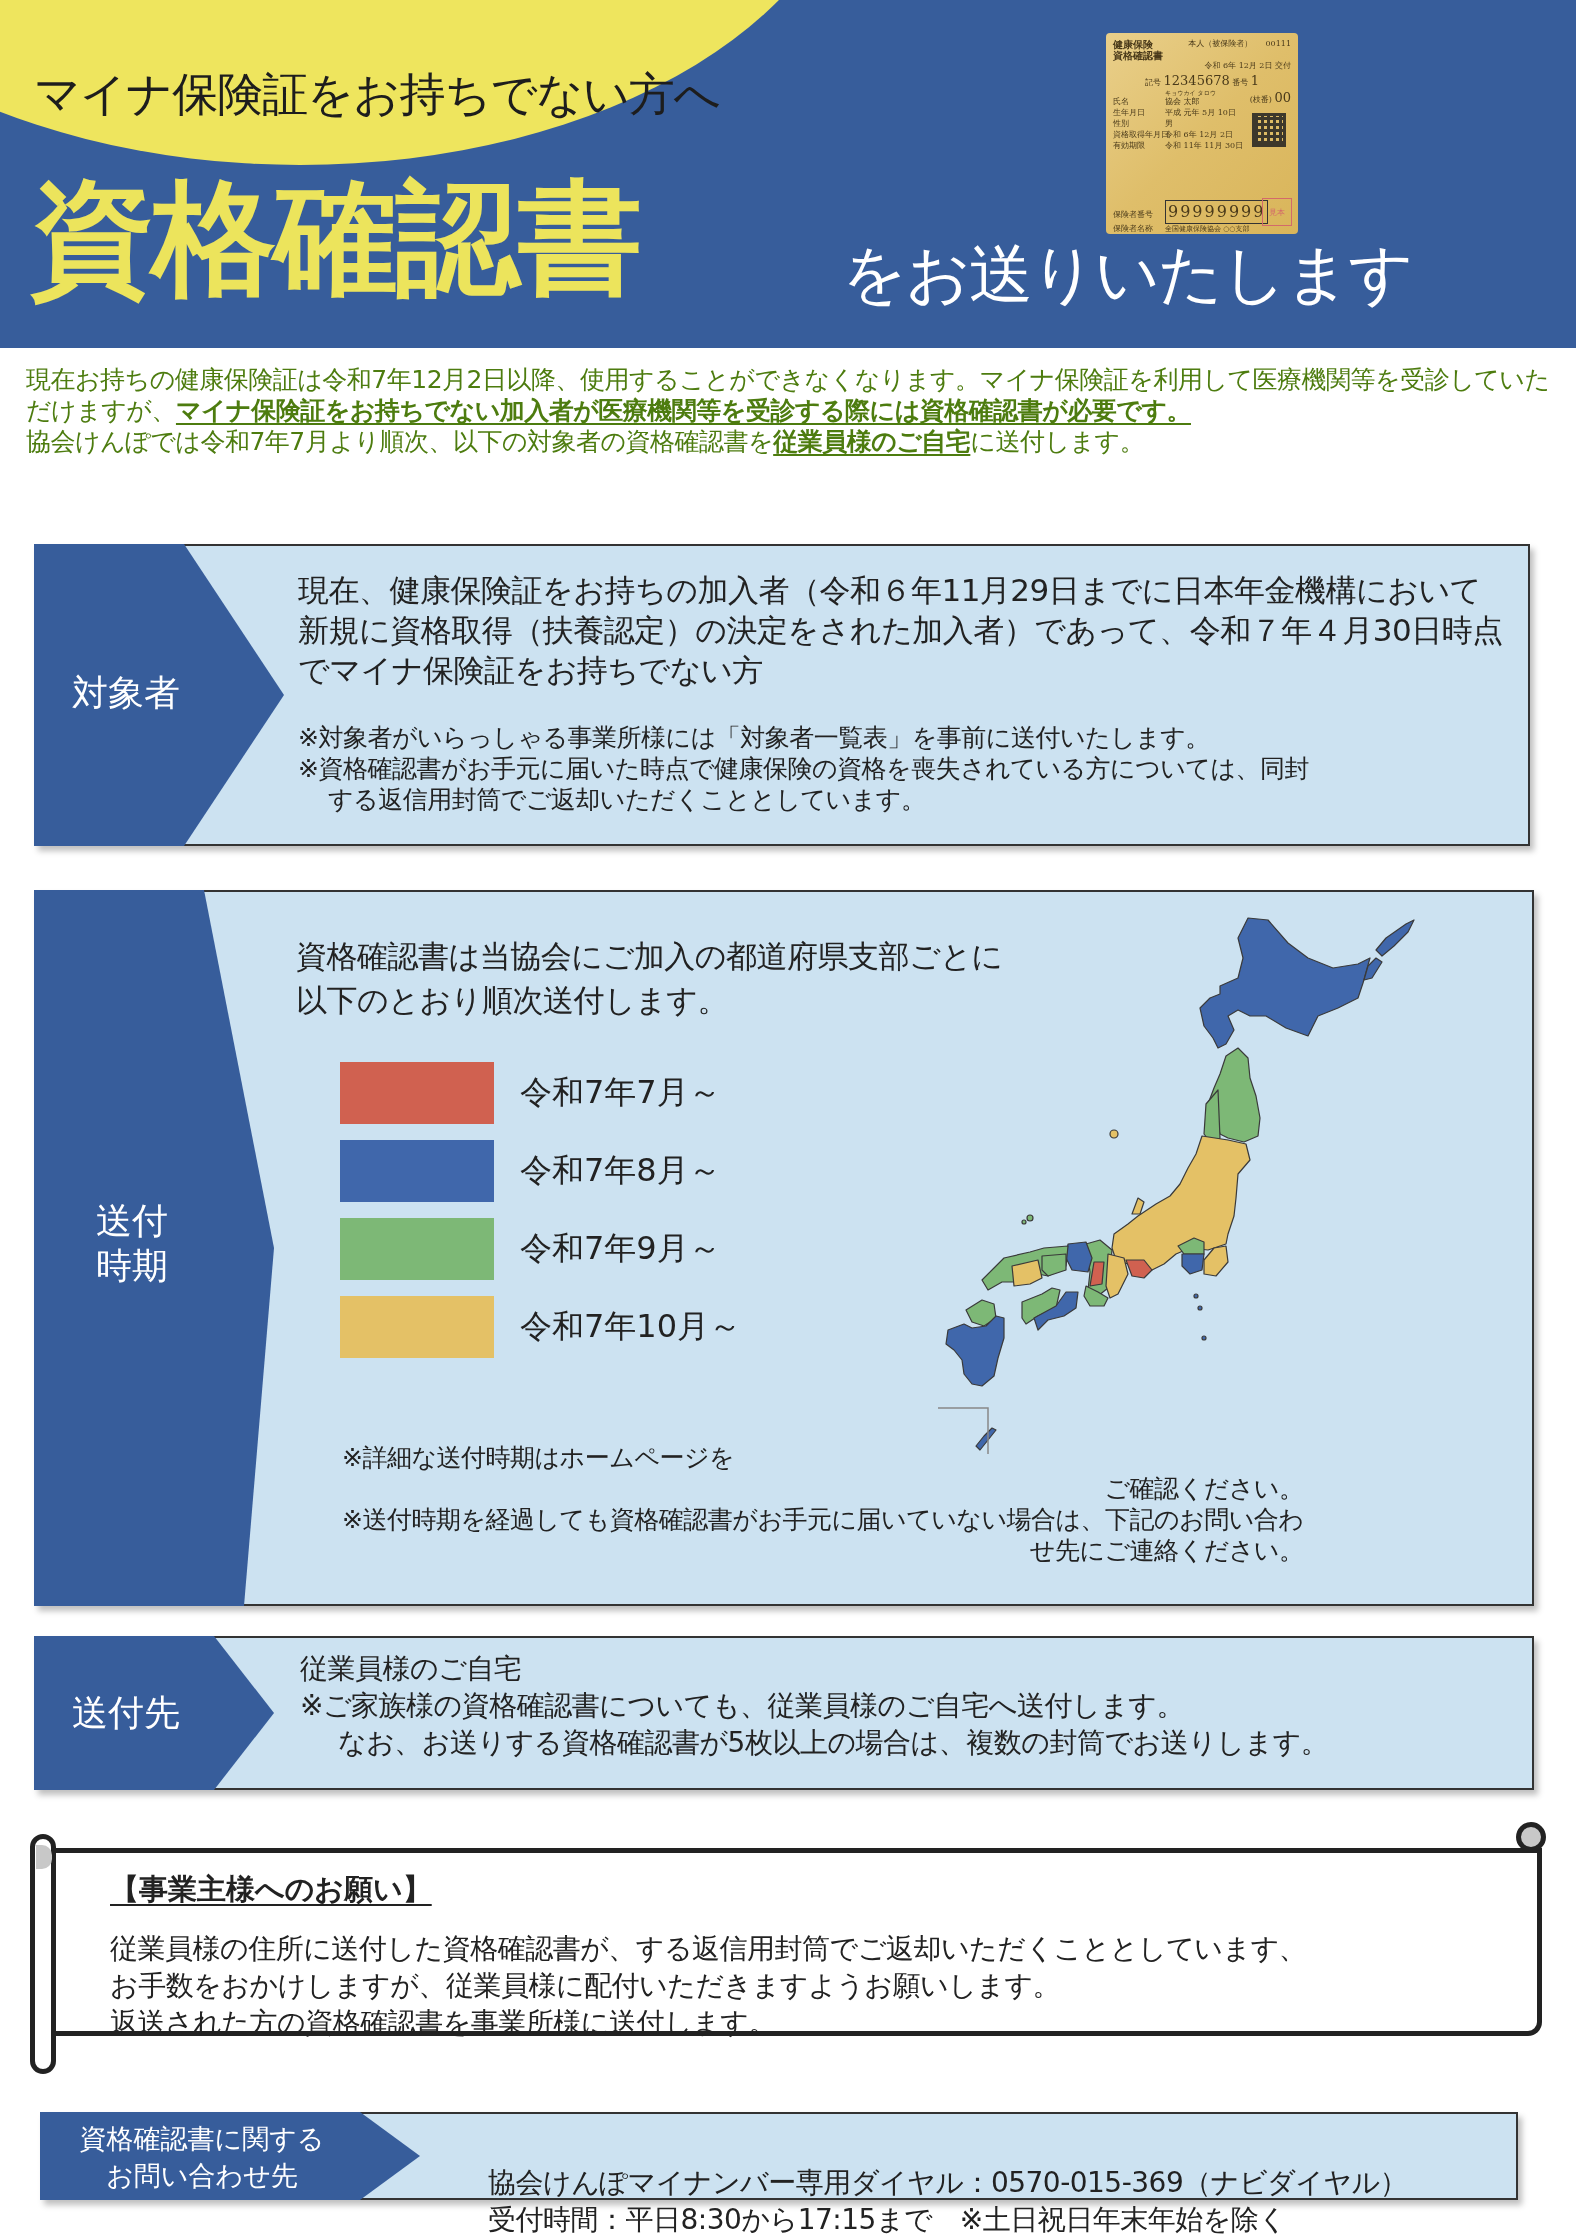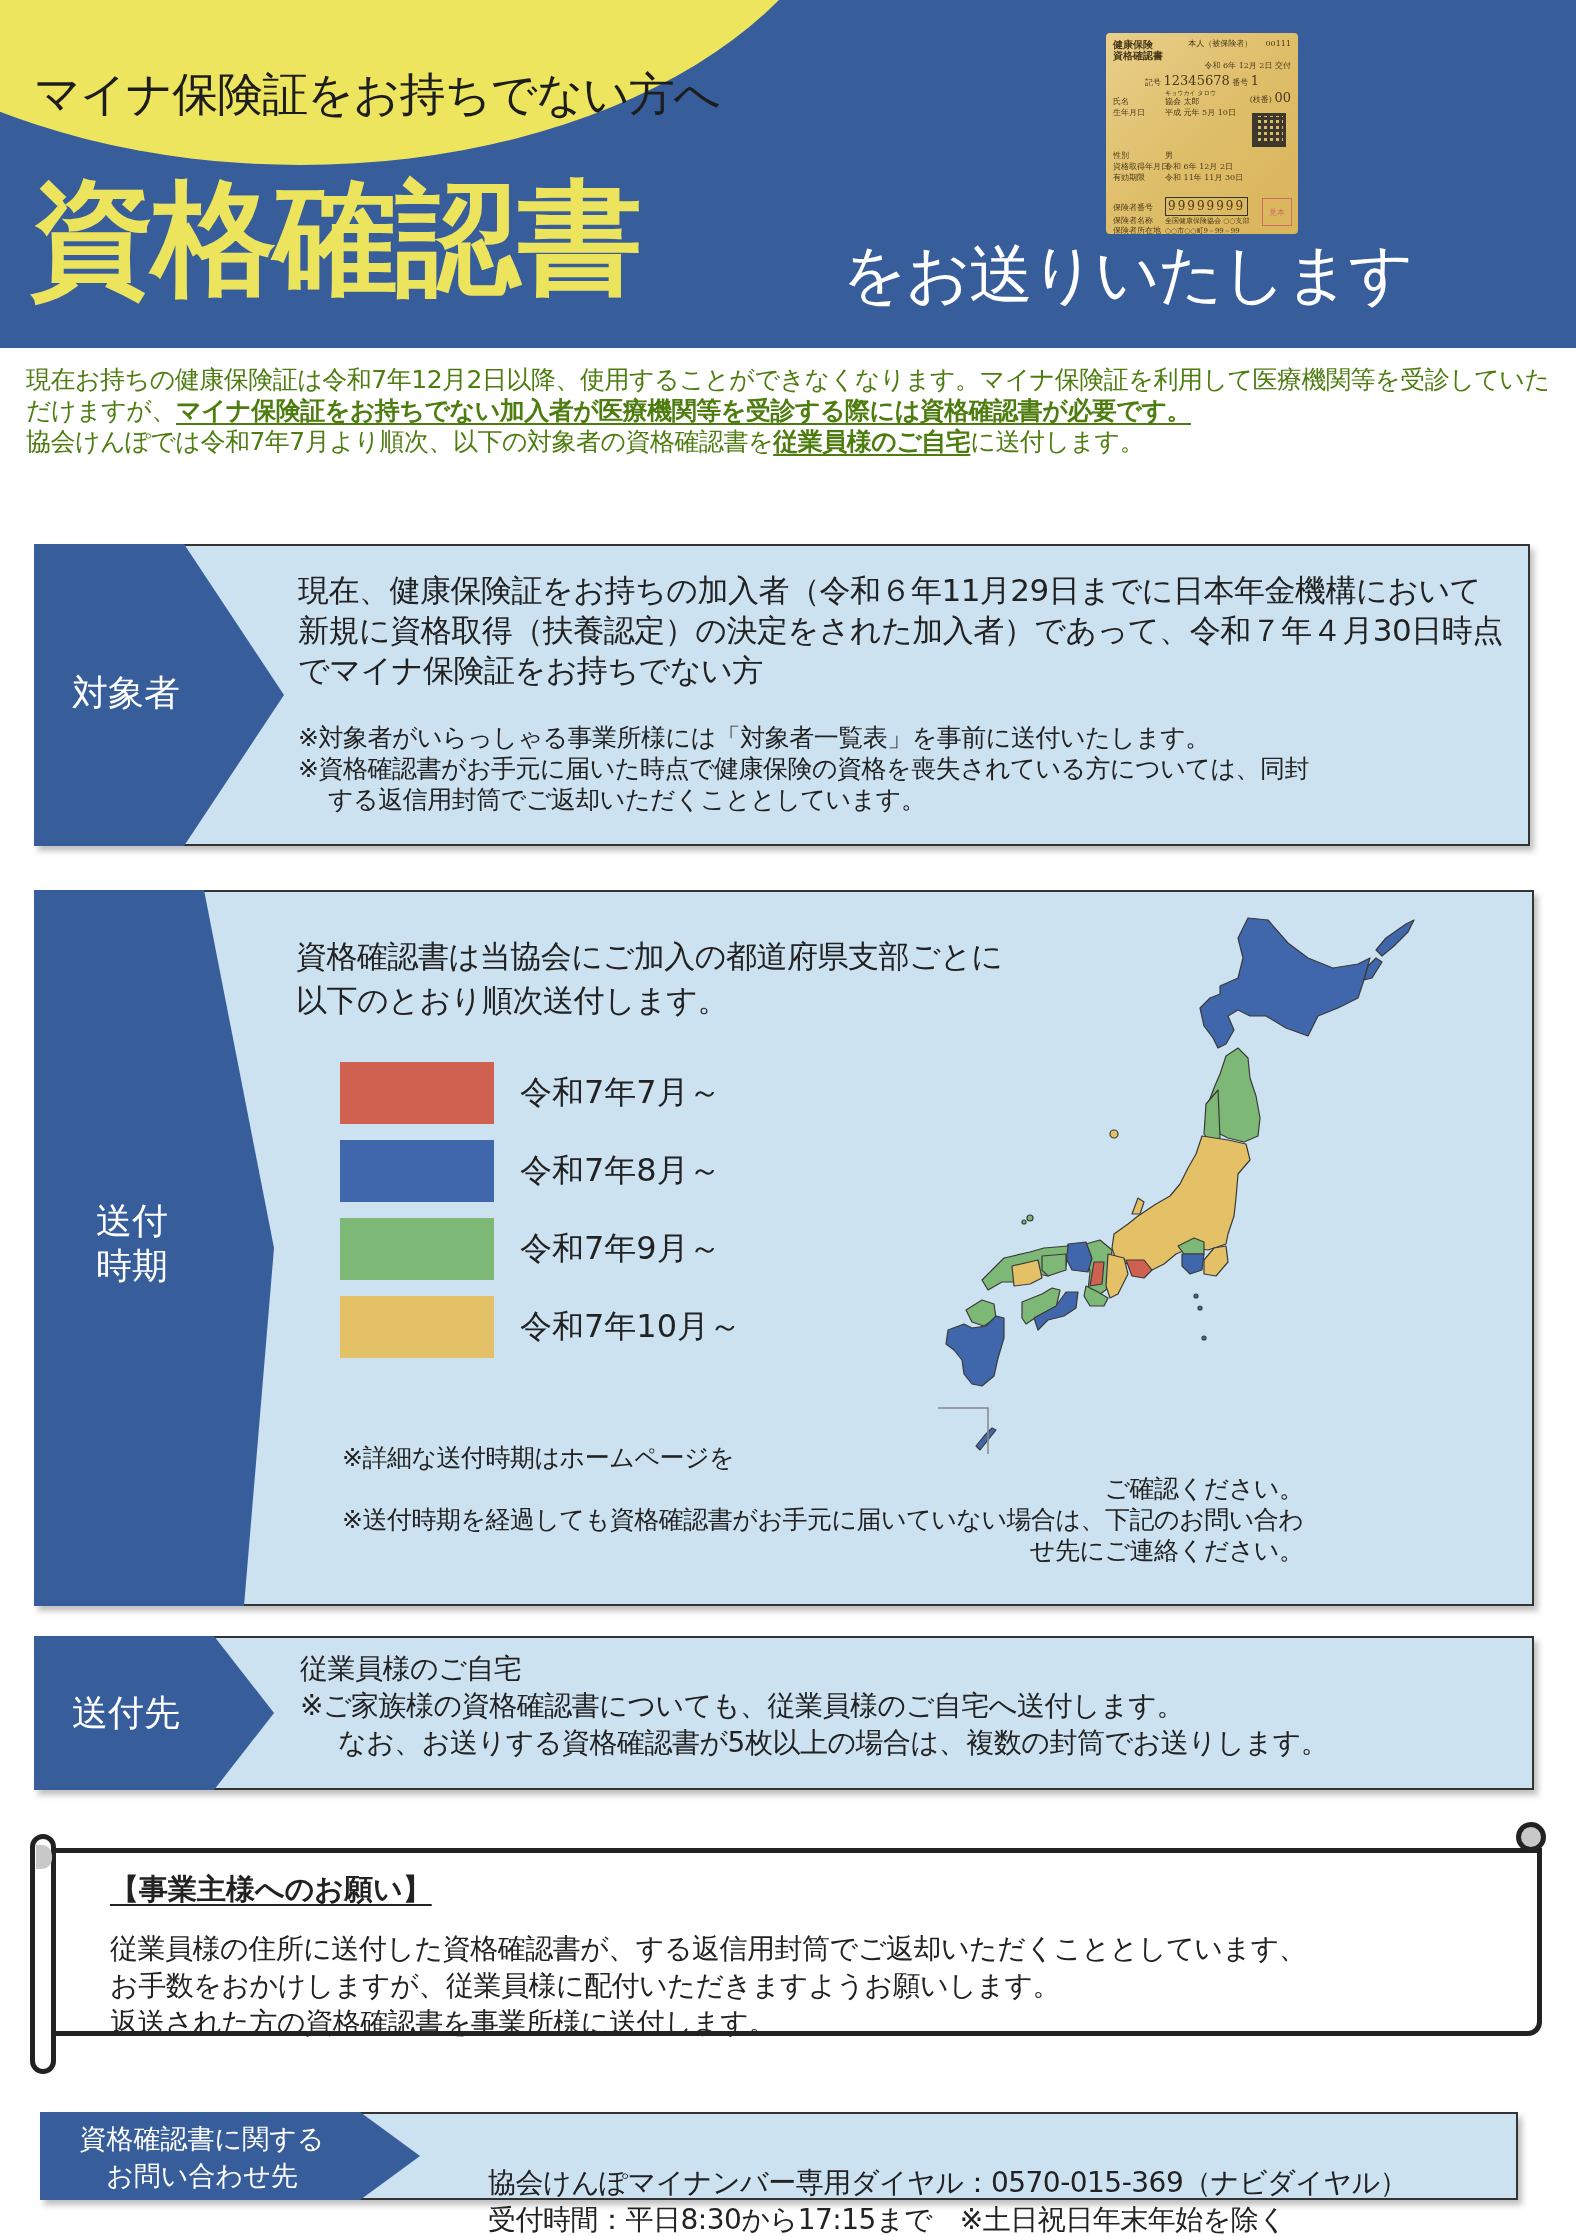--- a/index.html
+++ b/index.html
@@ -13,21 +13,21 @@
   .header-title { position: absolute; left: 30px; top: 176px; font-size: 124px; font-weight: bold; color: #ece45c; letter-spacing: -2px; white-space: nowrap; line-height: 1; }
   .header-suffix { position: absolute; left: 842px; top: 242px; font-size: 64px; color: #ffffff; letter-spacing: -2px; white-space: nowrap; line-height: 1; }
 
   .card { position: absolute; left: 1106px; top: 33px; width: 192px; height: 201px; background: linear-gradient(135deg, #e9cf8a 0%, #dfbe6a 50%, #d9b55a 100%); border-radius: 4px; padding: 6px 7px; font-family: "DejaVu Serif", serif; color: #4a3a1a; overflow: hidden; }
   .card .c-row { font-size: 8px; white-space: nowrap; line-height: 1.35; }
   .card .c-title { font-size: 10px; font-weight: bold; line-height: 1.1; }
   .card .c-big { font-size: 13px; }
   .card .c-qr { position: absolute; right: 12px; top: 80px; width: 34px; height: 34px; background:
       repeating-linear-gradient(90deg, #222 0 3px, transparent 3px 6px),
       repeating-linear-gradient(0deg, #222 0 3px, transparent 3px 6px); opacity: .85; border: 3px solid #222; }
-  .card .c-num { display: inline-block; border: 1px solid #333; padding: 0 2px; font-size: 12px; letter-spacing: 2px; }
+  .card .c-num { display: inline-block; border: 1px solid #333; padding: 0 2px; font-size: 16px; letter-spacing: 2px; margin-top: 35px; }
   .card .c-stamp { position: absolute; right: 6px; bottom: 8px; width: 30px; height: 28px; border: 1px solid #d36a6a; color: #d36a6a; font-size: 8px; display: flex; align-items: center; justify-content: center; }
 
   
   .intro { position: absolute; left: 26px; top: 364px; width: 1530px; font-size: 25px; line-height: 31px; color: #4d7c0f; letter-spacing: -0.5px; }
   .intro b { font-weight: bold; text-decoration: underline; text-underline-offset: 4px; }
 
   
   .sec { position: absolute; left: 34px; background: #cce2f1; border: 2px solid #333; box-shadow: 4px 5px 6px rgba(0,0,0,.25); }
   .sec-tab { position: absolute; left: -2px; top: -2px; bottom: -2px; background: #375d9b; }
   .sec-tab-label { position: absolute; color: #fff; font-size: 36px; line-height: 1.25; text-align: center; white-space: nowrap; }
@@ -94,21 +94,21 @@
     <div class="c-row" style="padding-left:32px;">
       <span>記号</span>
       <span class="c-big">12345678</span>
       <span>番号</span>
       <span class="c-big">1</span>
       <span style="float:right;"><span>(枝番)</span> <span class="c-big">00</span></span>
     </div>
     <div class="c-row" style="padding-left:52px;font-size:6px;">キョウカイ タロウ</div>
     <div class="c-row"><span style="display:inline-block;width:52px;">氏名</span><span>協会 太郎</span></div>
     <div class="c-row"><span style="display:inline-block;width:52px;">生年月日</span><span>平成 元年 5月 10日</span></div>
-    <div class="c-row"><span style="display:inline-block;width:52px;margin-top:32px;">性別</span><span>男</span></div>
+    <div class="c-row"><span style="display:inline-block;width:52px;">性別</span><span>男</span></div>
     <div class="c-row"><span style="display:inline-block;width:52px;">資格取得年月日</span><span>令和 6年 12月 2日</span></div>
     <div class="c-row"><span style="display:inline-block;width:52px;">有効期限</span><span>令和 11年 11月 30日</span></div>
     <div class="c-qr"></div>
     <div class="c-row" style="margin-top:14px;"><span style="display:inline-block;width:52px;">保険者番号</span><span class="c-num">99999999</span></div>
     <div class="c-row"><span style="display:inline-block;width:52px;">保険者名称</span><span style="font-size:7px;">全国健康保険協会 ○○支部</span></div>
     <div class="c-row"><span style="display:inline-block;width:52px;">保険者所在地</span><span style="font-size:7px;">○○市○○町9－99－99</span></div>
     <div class="c-stamp">見本</div>
   </div>
 </div>
 

